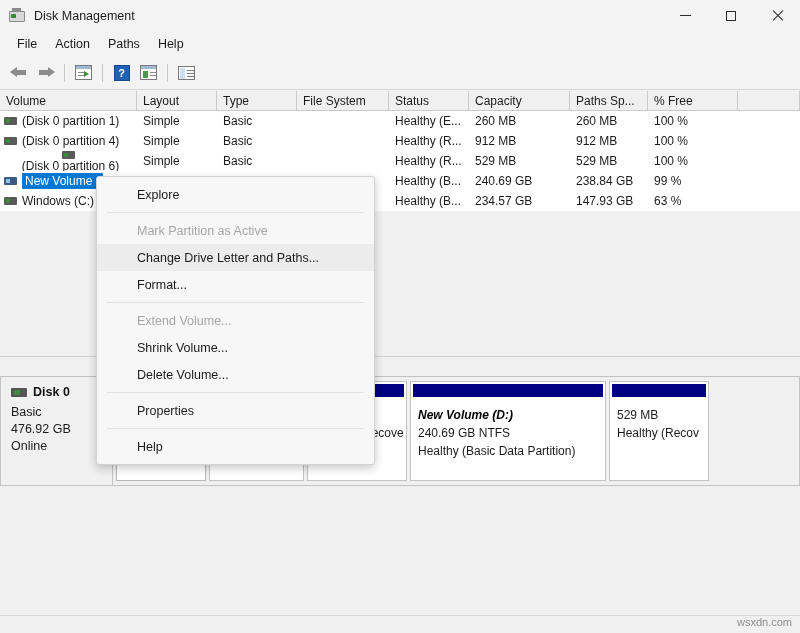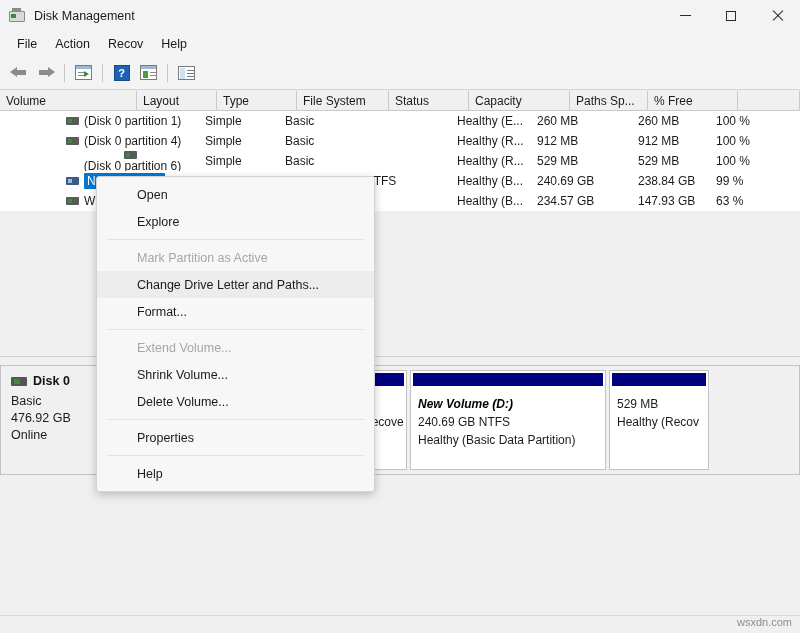--- a/index.html
+++ b/index.html
@@ -179,21 +179,20 @@
     overflow: hidden; white-space: nowrap;
   }
   .vol-rows {
     position: absolute; left: 0; top: 111px;
     width: 800px; height: 100px;
     background: #ffffff;
   }
   .vol-row {
     height: 20px; display: flex; align-items: center;
     position: relative;
-    justify-content: flex-end;
   }
   .vc {
     height: 20px; font-size: 12px; color: #1b1b1b;
     padding-left: 6px; display: flex; align-items: center;
     overflow: hidden; white-space: nowrap; flex: none;
   }
   .vc-volume { padding-left: 4px; }
   .disk-ic {
     width: 13px; height: 8px; flex: none; margin-right: 5px;
     background: #5a5a5a; border-radius: 1px; position: relative;
@@ -216,21 +215,21 @@
     background: #f0f0f0;
     border-top: 1px solid #d0d0d0;
   }
   .graphic-pane {
     position: absolute; left: 0; top: 364px;
     width: 800px; height: 122px;
     background: #f0f0f0;
     overflow: hidden;
   }
   .disk-row {
-    position: absolute; left: 0; top: 1px;
+    position: absolute; left: 0; top: 12px;
     width: 800px; height: 110px;
     display: flex;
   }
   .disk-info {
     width: 112px; height: 110px;
     background: #f0f0f0;
     border: 1px solid #c3c3c3;
     border-right: none;
     padding: 8px 0 0 10px;
     flex: none;
@@ -362,21 +361,21 @@
         </div>
       <div class="winbtn">
           <div class="glyph-close"></div>
         </div>
     </div>
   </div>
 
   <div class="menubar">
     <div class="menubar-item">File</div>
     <div class="menubar-item">Action</div>
-    <div class="menubar-item">Recov</div>
+    <div class="menubar-item">Paths</div>
     <div class="menubar-item">Help</div>
   </div>
 
   <div class="toolbar">
     <div class="tb-btn">
         <div class="arrow-left"></div>
       </div>
     <div class="tb-btn">
         <div class="arrow-right"></div>
       </div>
@@ -536,21 +535,20 @@
         </div>
     </div>
   </div>
 
   <div class="blank-area"></div>
 
   <div class="statusbar"></div>
   <div class="watermark">wsxdn.com</div>
 
   <div class="ctxmenu" id="ctxmenu">
-      <div class="ctx-item">Open</div>
       <div class="ctx-item">Explore</div>
       <div class="ctx-sep"></div>
       <div class="ctx-item disabled">Mark Partition as Active</div>
       <div class="ctx-item highlight">Change Drive Letter and Paths...</div>
       <div class="ctx-item">Format...</div>
       <div class="ctx-sep"></div>
       <div class="ctx-item disabled">Extend Volume...</div>
       <div class="ctx-item">Shrink Volume...</div>
       <div class="ctx-item">Delete Volume...</div>
       <div class="ctx-sep"></div>

